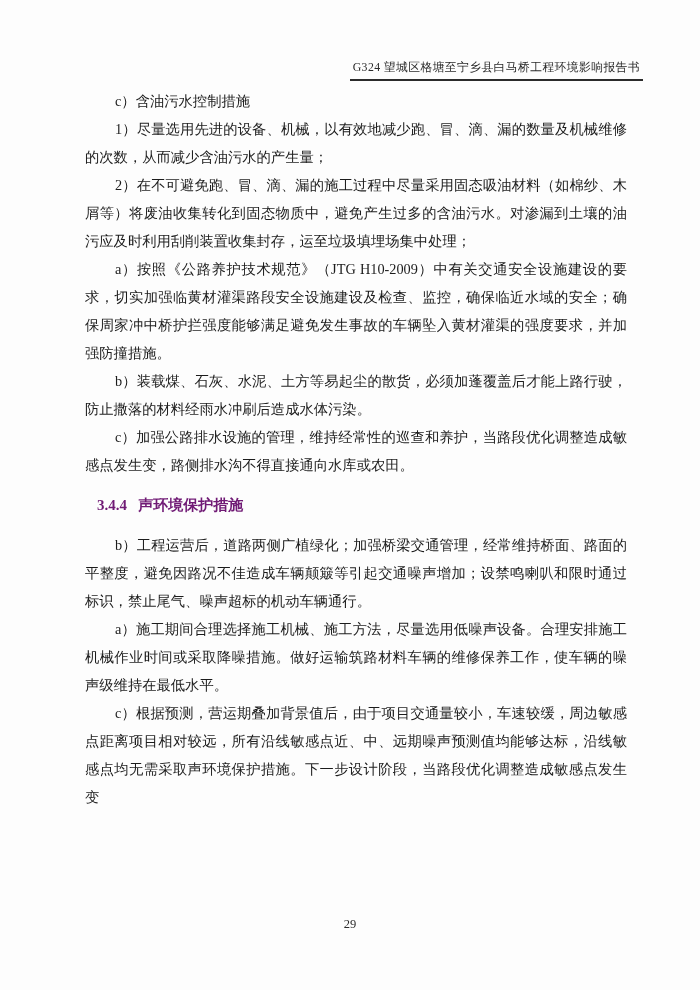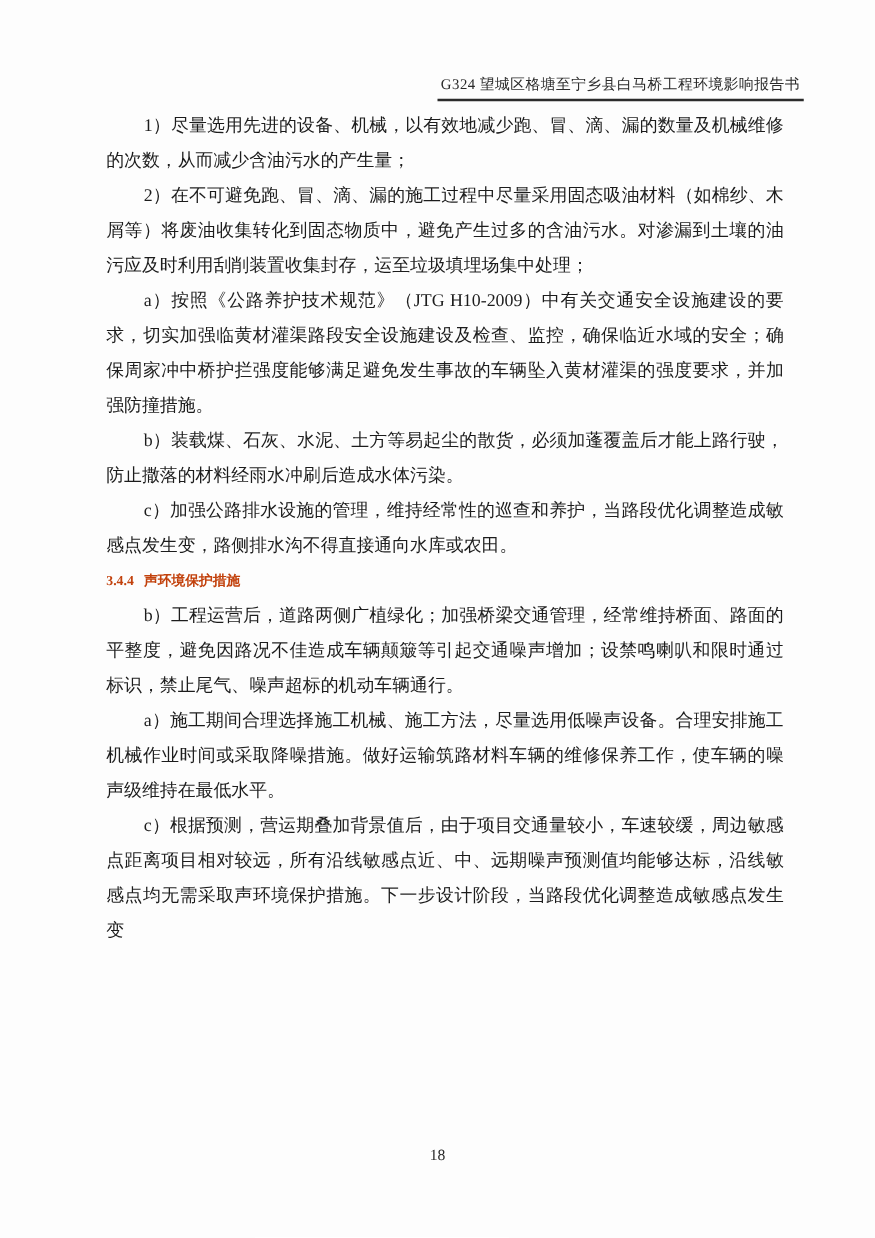--- a/index.html
+++ b/index.html
@@ -41,26 +41,26 @@
   }
   .body-text p {
     margin: 0;
     padding: 0;
     text-indent: 2.1em;
   }
   .body-text p.no-indent {
     text-indent: 0;
   }
   .section-heading {
-    margin: 0;
+    margin: 12px;
     padding: 0;
-    font-size: 11px;
+    font-size: 15px;
     line-height: 28px;
     font-weight: bold;
-    color: #c2410c;
+    color: #701a75;
   }
   .section-heading .heading-title {
     margin-left: 0.75em;
   }
   .footer {
     position: absolute;
     top: 917px;
     left: 0;
     width: 700px;
     text-align: center;
@@ -71,32 +71,33 @@
 </head>
 <body>
 
 <div class="page">
 
   <div class="header">
     <span>G324 望城区格塘至宁乡县白马桥工程环境影响报告书</span>
   </div>
 
   <div class="body-text">
+    <p>c）含油污水控制措施</p>
     <p>1）尽量选用先进的设备、机械，以有效地减少跑、冒、滴、漏的数量及机械维修的次数，从而减少含油污水的产生量；</p>
     <p>2）在不可避免跑、冒、滴、漏的施工过程中尽量采用固态吸油材料（如棉纱、木屑等）将废油收集转化到固态物质中，避免产生过多的含油污水。对渗漏到土壤的油污应及时利用刮削装置收集封存，运至垃圾填埋场集中处理；</p>
     <p>a）按照《公路养护技术规范》（JTG H10-2009）中有关交通安全设施建设的要求，切实加强临黄材灌渠路段安全设施建设及检查、监控，确保临近水域的安全；确保周家冲中桥护拦强度能够满足避免发生事故的车辆坠入黄材灌渠的强度要求，并加强防撞措施。</p>
     <p>b）装载煤、石灰、水泥、土方等易起尘的散货，必须加蓬覆盖后才能上路行驶，防止撒落的材料经雨水冲刷后造成水体污染。</p>
     <p>c）加强公路排水设施的管理，维持经常性的巡查和养护，当路段优化调整造成敏感点发生变，路侧排水沟不得直接通向水库或农田。</p>
 
     <h3 class="section-heading">
       <span>3.4.4</span><span class="heading-title">声环境保护措施</span>
     </h3>
 
     <p>b）工程运营后，道路两侧广植绿化；加强桥梁交通管理，经常维持桥面、路面的平整度，避免因路况不佳造成车辆颠簸等引起交通噪声增加；设禁鸣喇叭和限时通过标识，禁止尾气、噪声超标的机动车辆通行。</p>
     <p>a）施工期间合理选择施工机械、施工方法，尽量选用低噪声设备。合理安排施工机械作业时间或采取降噪措施。做好运输筑路材料车辆的维修保养工作，使车辆的噪声级维持在最低水平。</p>
     <p>c）根据预测，营运期叠加背景值后，由于项目交通量较小，车速较缓，周边敏感点距离项目相对较远，所有沿线敏感点近、中、远期噪声预测值均能够达标，沿线敏感点均无需采取声环境保护措施。下一步设计阶段，当路段优化调整造成敏感点发生变</p>
   </div>
 
   <div class="footer">
-    <span>18</span>
+    <span>29</span>
   </div>
 
 </div>
 
 </body></html>

